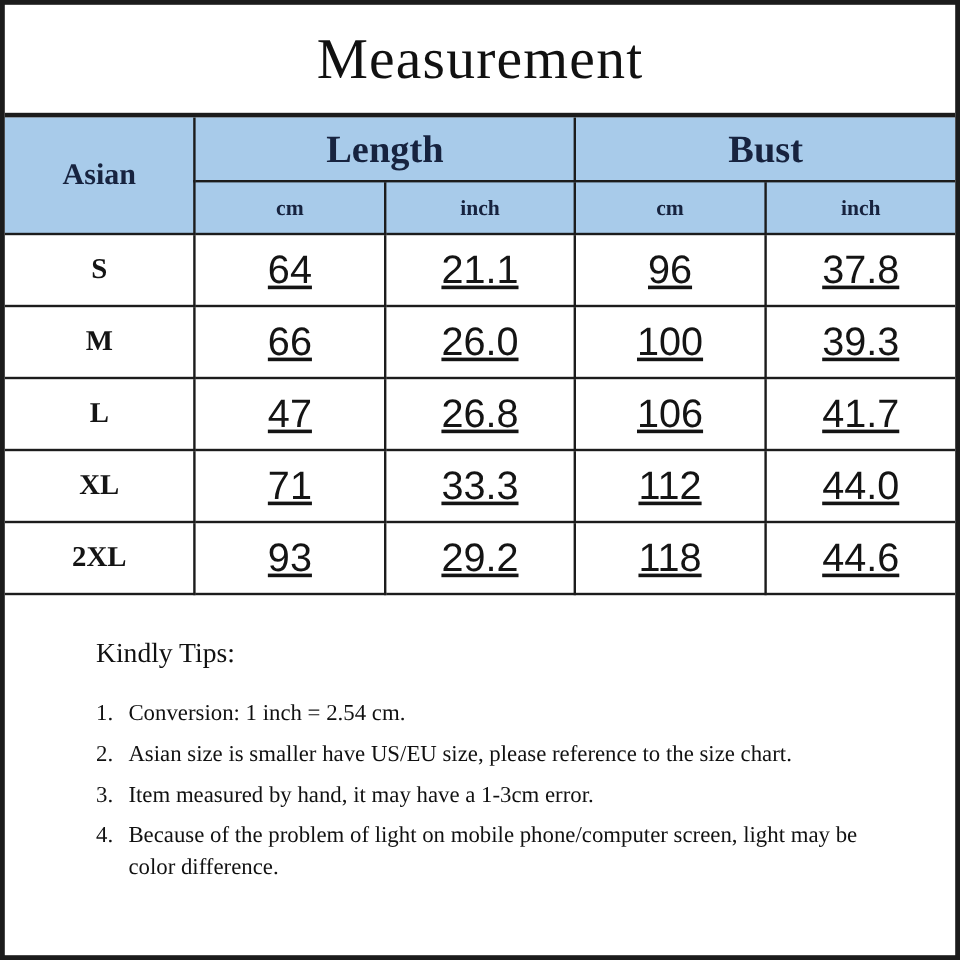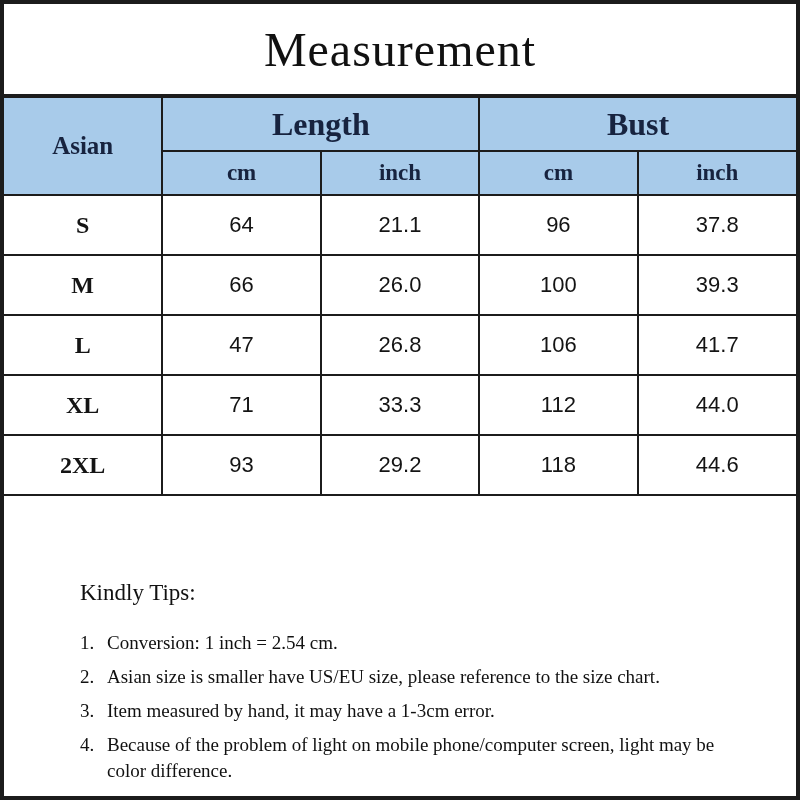--- a/index.html
+++ b/index.html
@@ -44,45 +44,46 @@
   th.group{
     background:var(--header-bg);
     color:var(--header-text);
     font-size:32px;
     font-weight:bold;
     height:52px;
   }
   th.unit{
     background:var(--header-bg);
     color:var(--header-text);
-    font-size:23px;
+    font-size:18px;
     font-weight:bold;
     height:42px;
   }
   th.size-col{
     background:var(--header-bg);
     color:var(--header-text);
     font-size:25px;
     font-weight:bold;
   }
   td.size-cell{
     font-size:24px;
     font-weight:bold;
     font-family:"Liberation Serif",serif;
     height:58px;
   }
   td.val{
     font-family:"Liberation Sans",sans-serif;
-    font-size:22px;
+    font-size:33px;
     font-weight:400;
     height:58px;
     color:var(--text);
+    text-decoration:underline;
   }
   .tips{
-    margin-top:84px;
+    margin-top:36px;
     padding-left:76px;
     padding-right:60px;
   }
   .tips-heading{
     font-size:23px;
     margin-bottom:24px;
     color:#111111;
   }
   .tip-item{
     display:grid;

